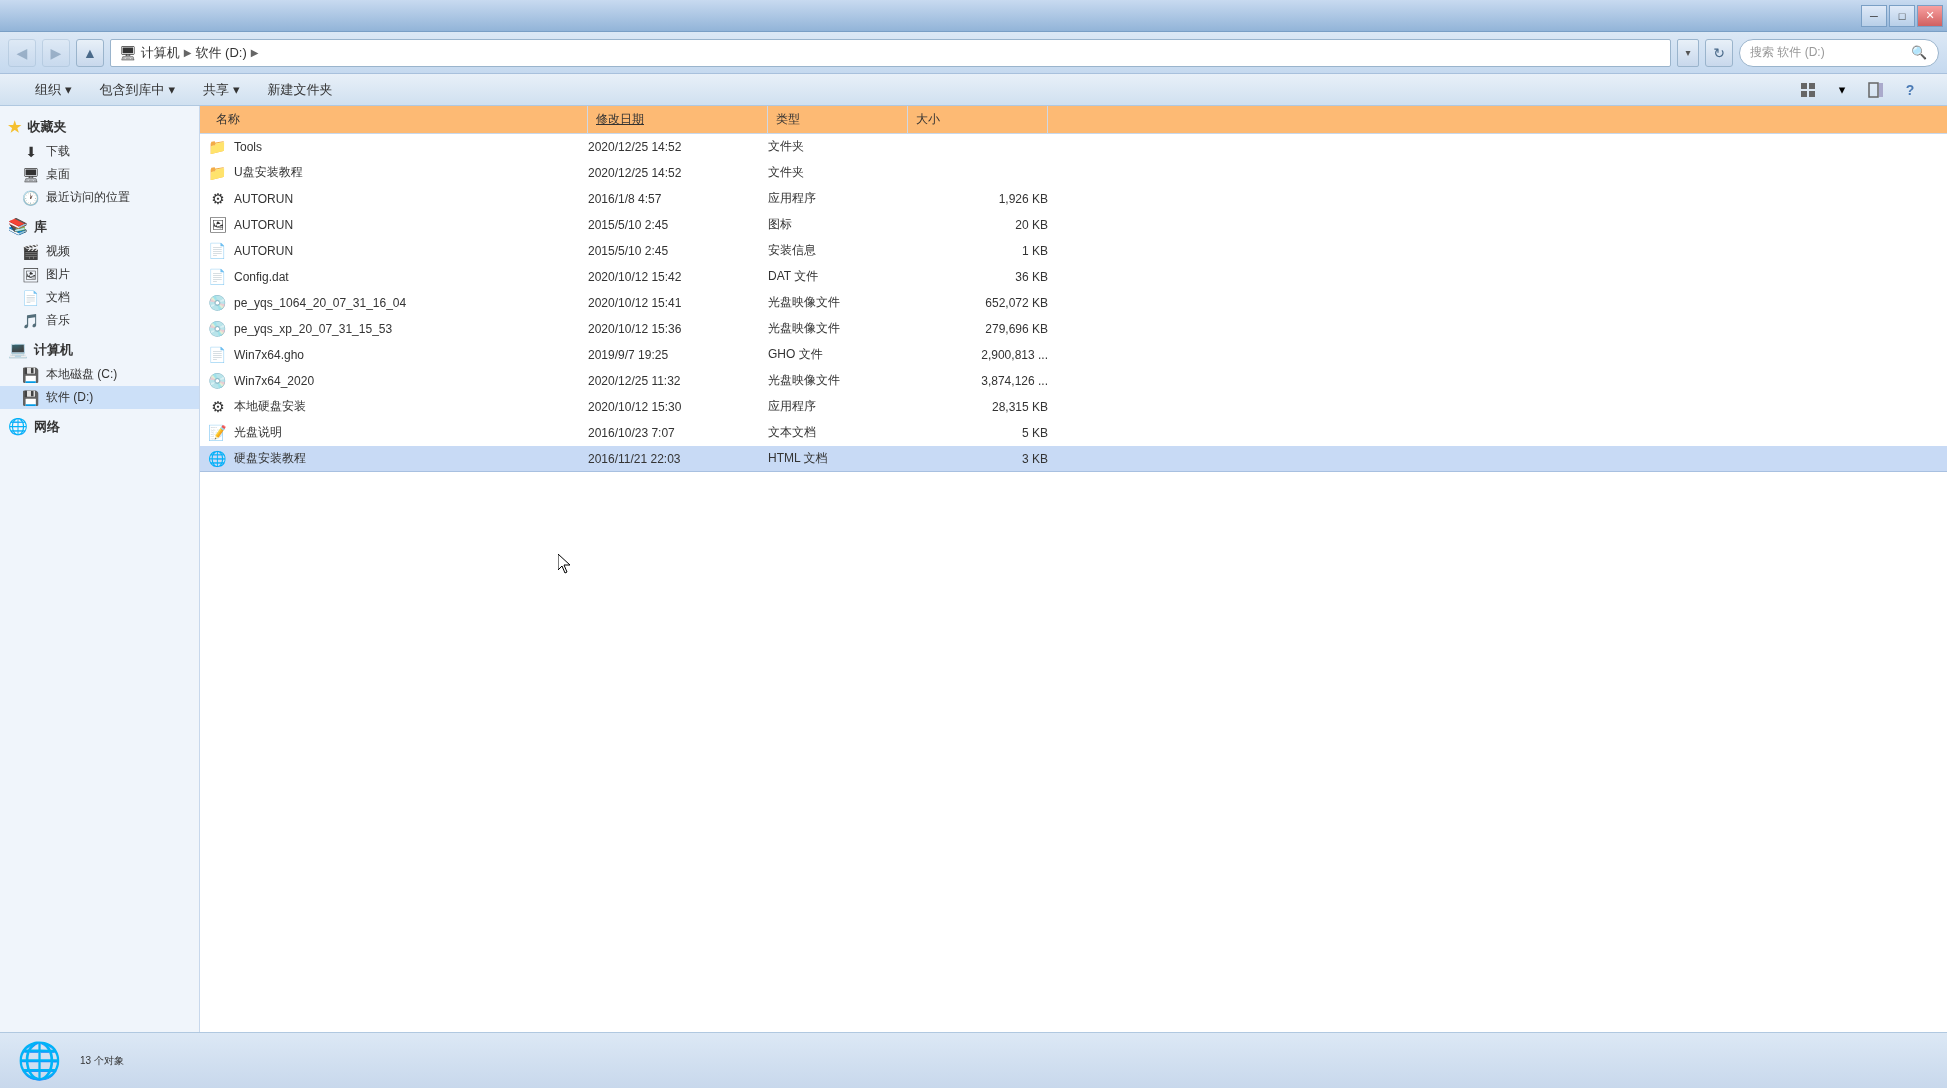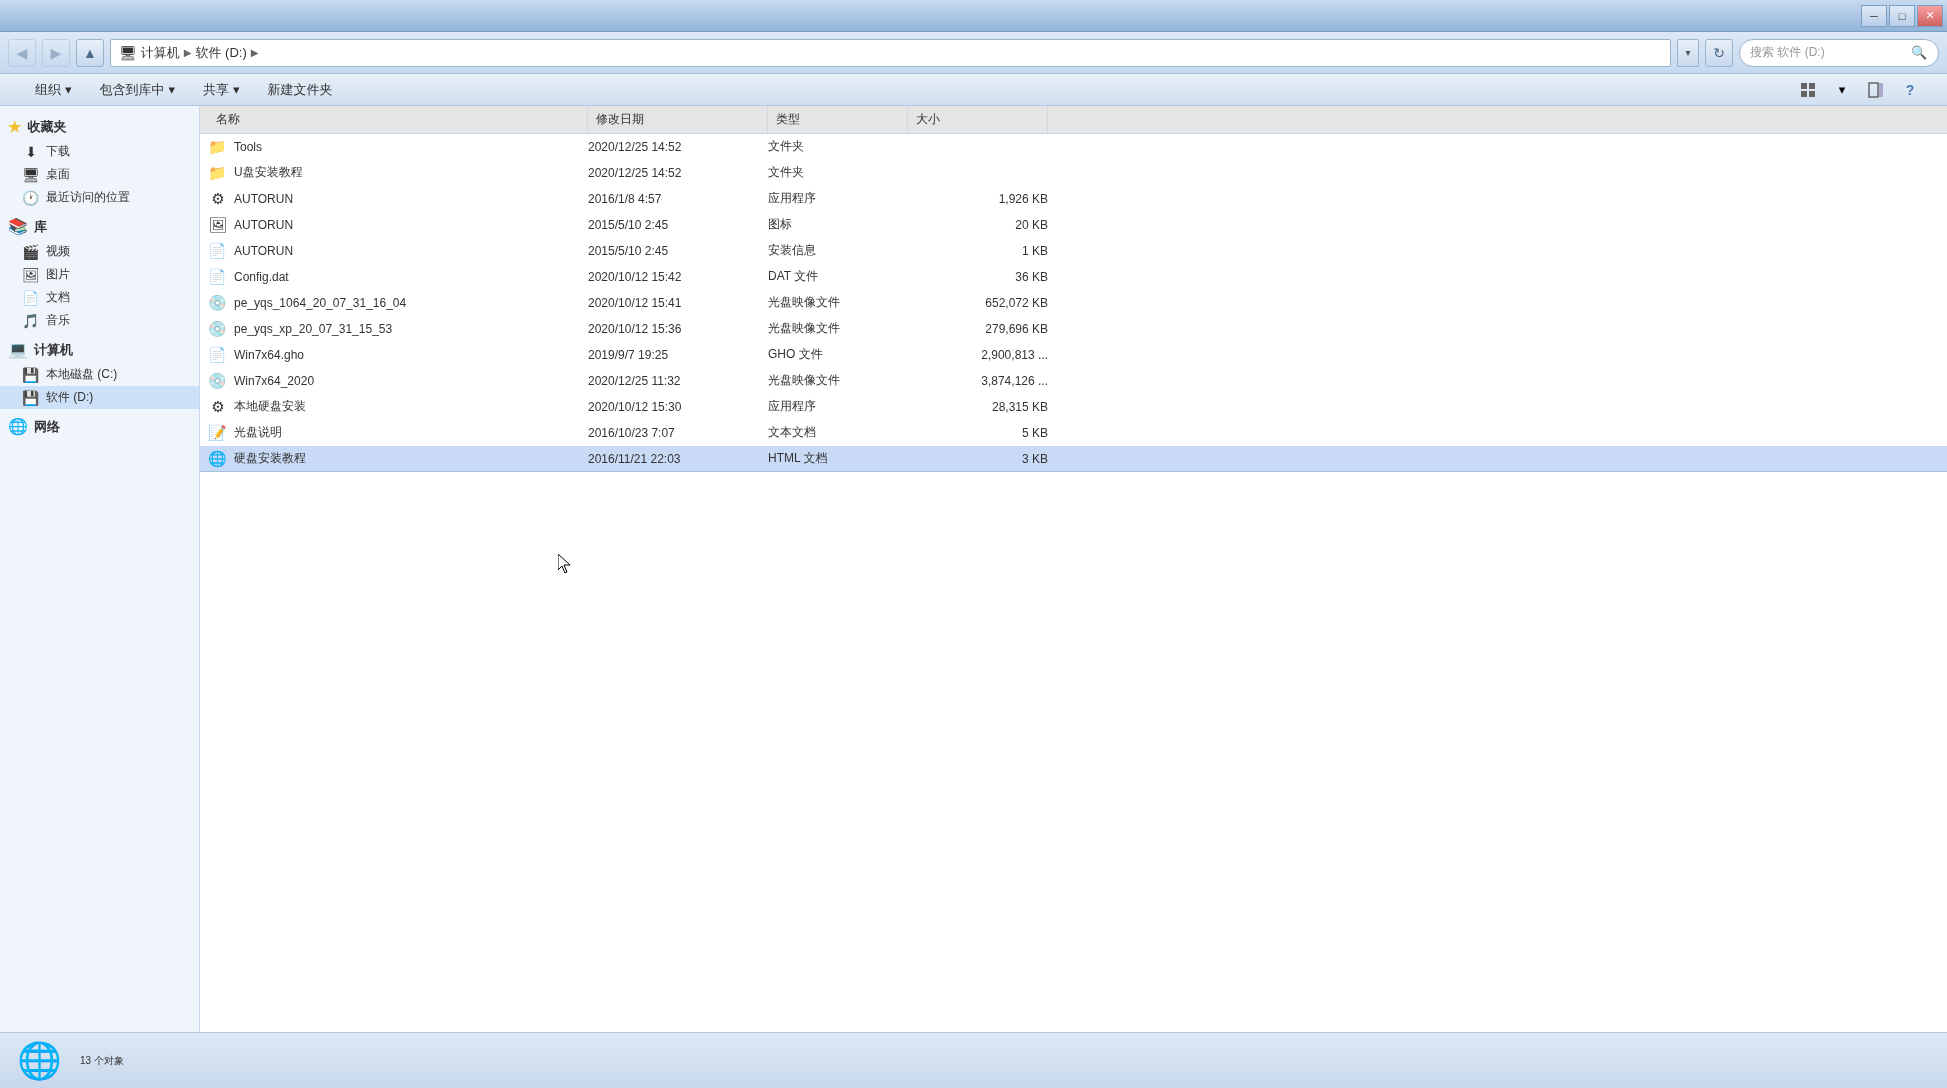--- a/index.html
+++ b/index.html
@@ -214,38 +214,38 @@
       display: flex;
       flex-direction: column;
       overflow: hidden;
       background: #fff;
     }
 
     
     .col-headers {
       display: flex;
       align-items: center;
-      background: #e5e5e5;
+      background: #fdba74;
       border-bottom: 1px solid #c8d8ec;
       height: 28px;
       padding: 0 8px;
     }
     .col-header {
       font-size: 12px;
       color: #333;
       cursor: pointer;
       user-select: none;
       display: flex;
       align-items: center;
       height: 100%;
       border-right: 1px solid #d0d8e4;
       padding: 0 8px;
     }
     .col-name { width: 380px; }
-    .col-date { width: 180px; }
+    .col-date { width: 180px; text-decoration: underline; }
     .col-type { width: 140px; }
     .col-size { width: 140px; }
 
     
     .file-list {
       flex: 1;
       overflow-y: auto;
     }
     .file-row {
       display: flex;

